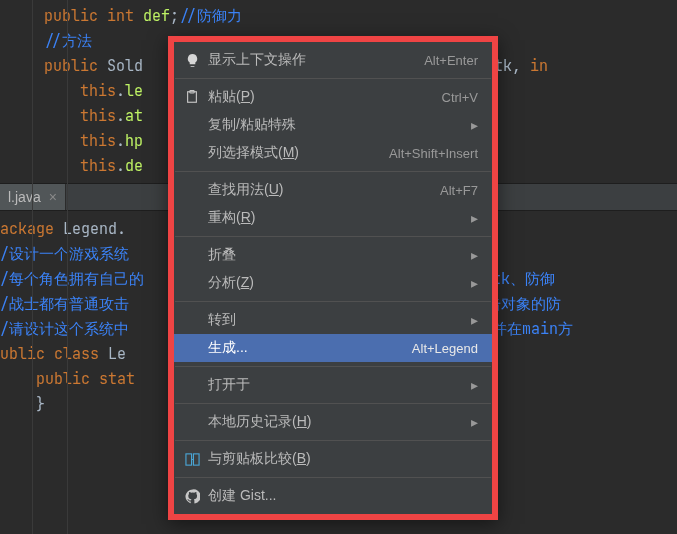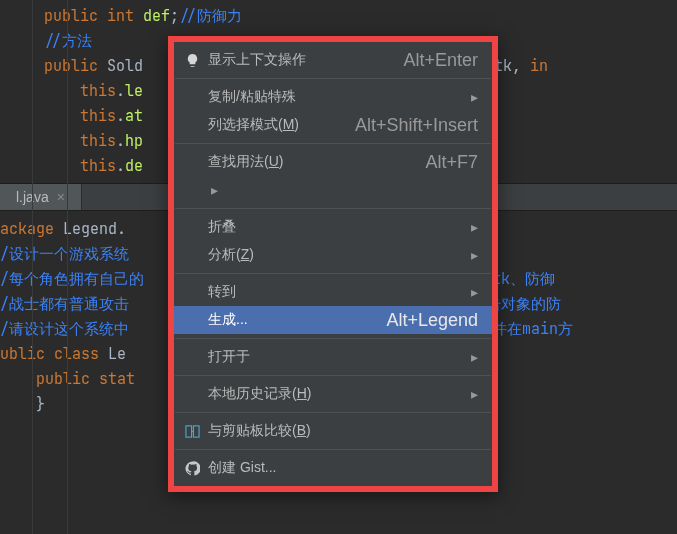--- a/index.html
+++ b/index.html
@@ -42,21 +42,21 @@
     background: #3c3f41;
     height: 28px;
     border-top: 1px solid #1e1e1e;
     border-bottom: 1px solid #1e1e1e;
     margin-top: 4px;
     margin-left: -8px;
   }
   .tab {
     display: flex;
     align-items: center;
-    padding: 0 16px;
+    padding: 0 8px;
     height: 100%;
     color: #bbbbbb;
     background: #515658;
     border-right: 1px solid #2b2b2b;
   }
   .tab .close { margin-left: 8px; color: #8a8a8a; }
   .context-menu {
     position: absolute;
     top: 36px;
     left: 168px;
@@ -82,21 +82,21 @@
   }
   .menu-icon {
     width: 20px;
     display: flex;
     align-items: center;
     justify-content: center;
     margin-right: 6px;
     color: #adadad;
   }
   .menu-label { flex: 1; }
-  .menu-shortcut { color: #999999; font-size: 18px; }
+  .menu-shortcut { color: #999999; font-size: 13px; }
   .menu-item.selected .menu-shortcut { color: #e8e8e8; }
   .menu-arrow {
     width: 10px;
     color: #999999;
     text-align: right;
   }
   .menu-sep {
     height: 1px;
     background: #515151;
     margin: 4px 1px;
@@ -141,37 +141,48 @@
       <span class="menu-icon">
         <svg width="15" height="15" viewBox="0 0 16 16">
           <path fill="#d6d6d6" d="M8 1a5 5 0 0 0-3 9v2h6v-2a5 5 0 0 0-3-9zM6 14h4v1H6z"></path>
         </svg>
       </span>
       <span class="menu-label">显示上下文操作</span>
       <span class="menu-shortcut">Alt+Enter</span>
     </div>
     <div class="menu-sep"></div>
     <div class="menu-item">
+      <span class="menu-icon">
+        <svg width="14" height="14" viewBox="0 0 16 16">
+          <rect x="3" y="2" width="10" height="12" fill="none" stroke="#c7c7c7" stroke-width="1.3"></rect>
+          <rect x="5.5" y="0.5" width="5" height="3" rx="1" fill="none" stroke="#c7c7c7" stroke-width="1.2"></rect>
+        </svg>
+      </span>
+      <span class="menu-label">粘贴(<span class="underline">P</span>)</span>
+      <span class="menu-shortcut">Ctrl+V</span>
+    </div>
+    <div class="menu-item">
       <span class="menu-icon"></span>
       <span class="menu-label">复制/粘贴特殊</span>
       <span class="menu-arrow">▸</span>
     </div>
     <div class="menu-item">
       <span class="menu-icon"></span>
       <span class="menu-label">列选择模式(<span class="underline">M</span>)</span>
       <span class="menu-shortcut">Alt+Shift+Insert</span>
     </div>
     <div class="menu-sep"></div>
     <div class="menu-item">
       <span class="menu-icon"></span>
       <span class="menu-label">查找用法(<span class="underline">U</span>)</span>
       <span class="menu-shortcut">Alt+F7</span>
     </div>
     <div class="menu-item">
       <span class="menu-icon"></span>
+      <span class="menu-label">重构(<span class="underline">R</span>)</span>
       <span class="menu-arrow">▸</span>
     </div>
     <div class="menu-sep"></div>
     <div class="menu-item">
       <span class="menu-icon"></span>
       <span class="menu-label">折叠</span>
       <span class="menu-arrow">▸</span>
     </div>
     <div class="menu-item">
       <span class="menu-icon"></span>

